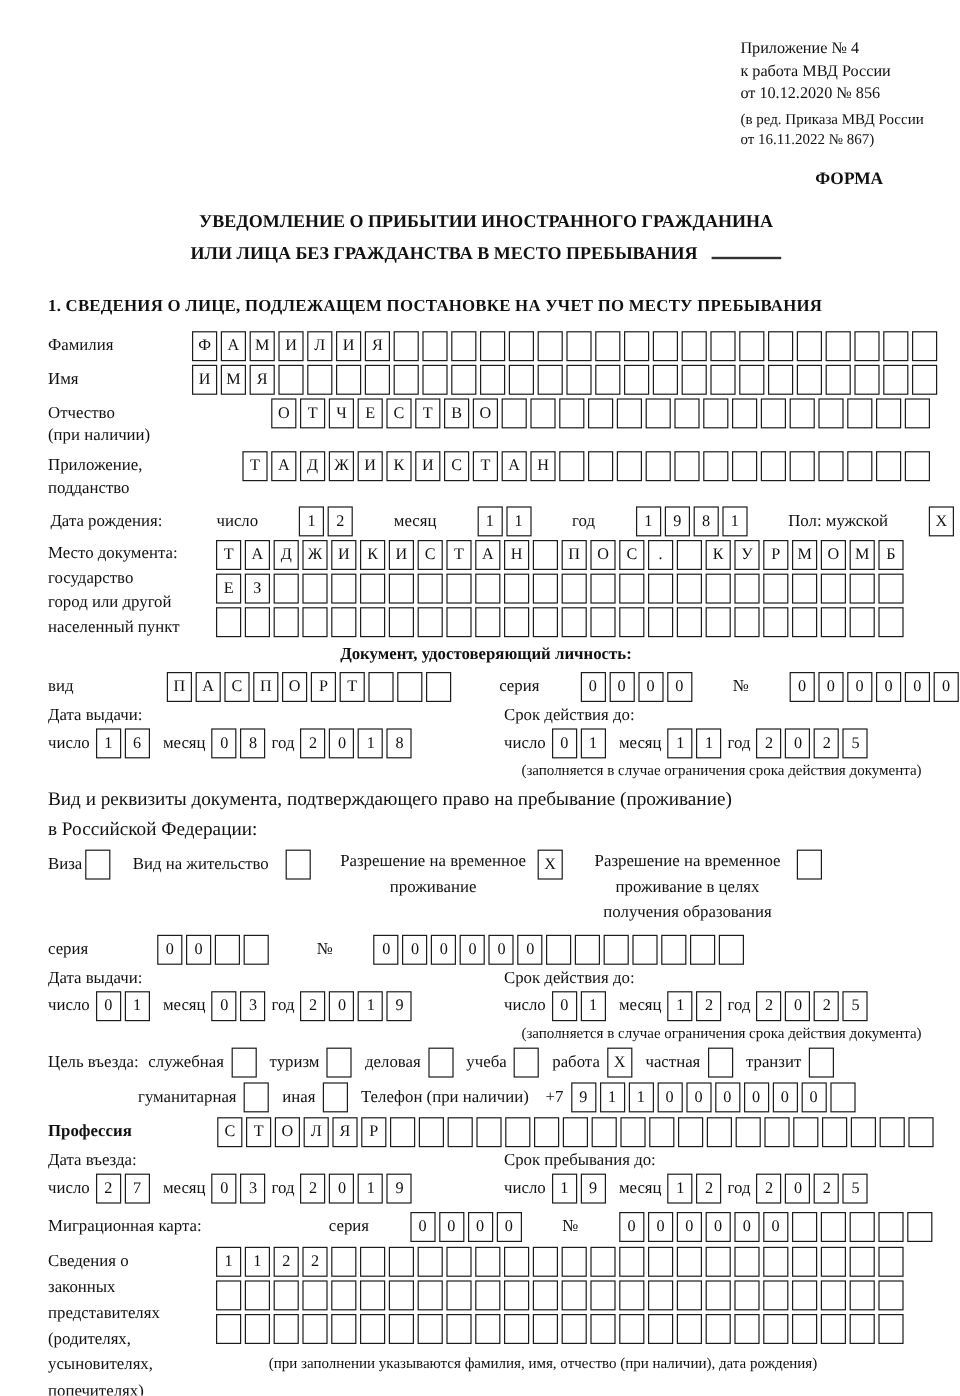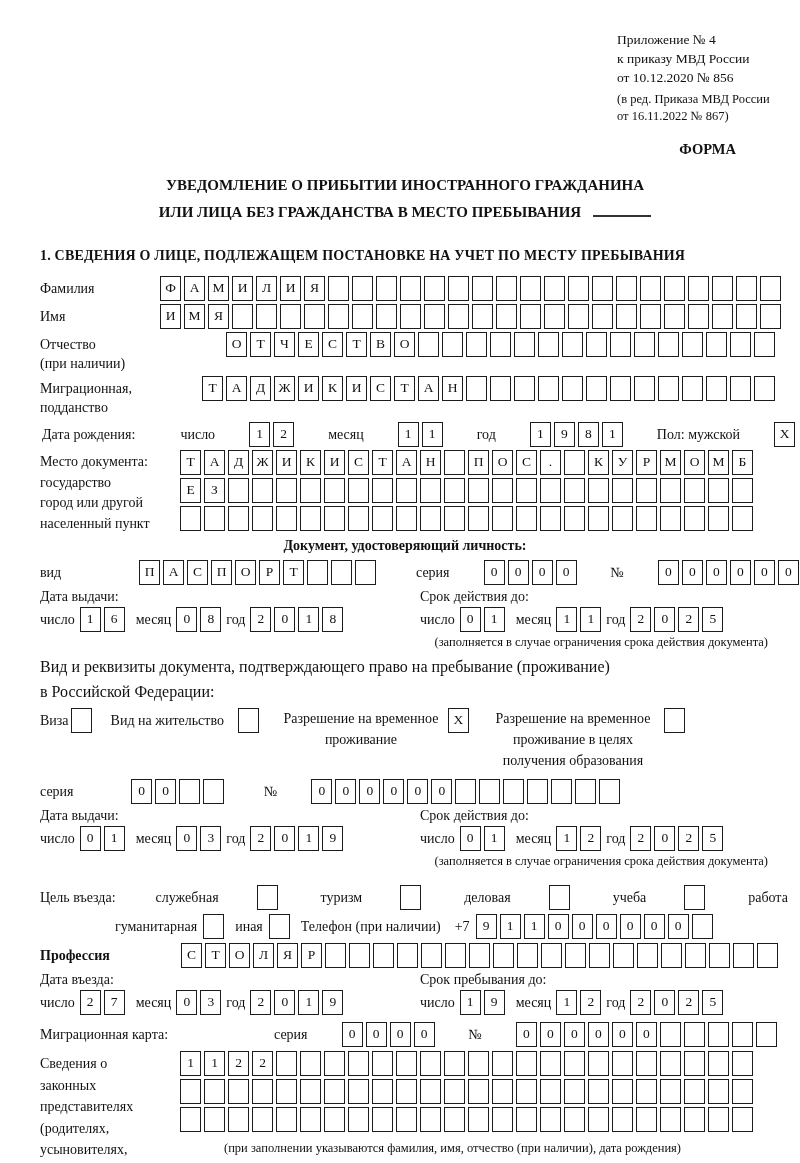--- a/index.html
+++ b/index.html
@@ -54,21 +54,21 @@
 
   .reps-note { font-size:12.5px; margin-top:9px; margin-left:44px; }
 </style>
 </head>
 <body>
 
 <div class="page">
 
   <div class="approval">
     <div>Приложение № 4</div>
-    <div>к приказу МВД России</div>
+    <div>к работа МВД России</div>
     <div>от 10.12.2020 № 856</div>
     <div class="amend">
       <div>(в ред. Приказа МВД России</div>
       <div>от 16.11.2022 № 867)</div>
     </div>
   </div>
   <div class="forma">ФОРМА</div>
 
   <div class="title">
     <div>УВЕДОМЛЕНИЕ О ПРИБЫТИИ ИНОСТРАННОГО ГРАЖДАНИНА</div>
@@ -168,21 +168,21 @@
         <span class="cell"></span>
         <span class="cell"></span>
         <span class="cell"></span>
         <span class="cell"></span>
         <span class="cell"></span>
       </span>
   </div>
 
   <div class="row">
     <span class="lbl2 w133">
-      <div>Миграционная,</div>
+      <div>Приложение,</div>
       <div>подданство</div>
     </span>
     <span class="cells">
         <span class="cell">Т</span>
         <span class="cell">А</span>
         <span class="cell">Д</span>
         <span class="cell">Ж</span>
         <span class="cell">И</span>
         <span class="cell">К</span>
         <span class="cell">И</span>
@@ -493,21 +493,21 @@
             <span class="cell">2</span>
             <span class="cell">0</span>
             <span class="cell">2</span>
             <span class="cell">5</span>
           </span>
       </div>
     </div>
   </div>
   <div class="note">(заполняется в случае ограничения срока действия документа)</div>
 
-  <div class="purpose-row" style="margin-top:16px;gap:32px;">
+  <div class="purpose-row" style="margin-top:4px;">
     <span class="cb-lbl" style="margin-left:0;">Цель въезда:</span>
     <span class="cb-lbl" style="margin-left:2px;">служебная</span>
     <span class="cell"></span>
     <span class="cb-lbl">туризм</span>
     <span class="cell"></span>
     <span class="cb-lbl">деловая</span>
     <span class="cell"></span>
     <span class="cb-lbl">учеба</span>
     <span class="cell"></span>
     <span class="cb-lbl">работа</span>

